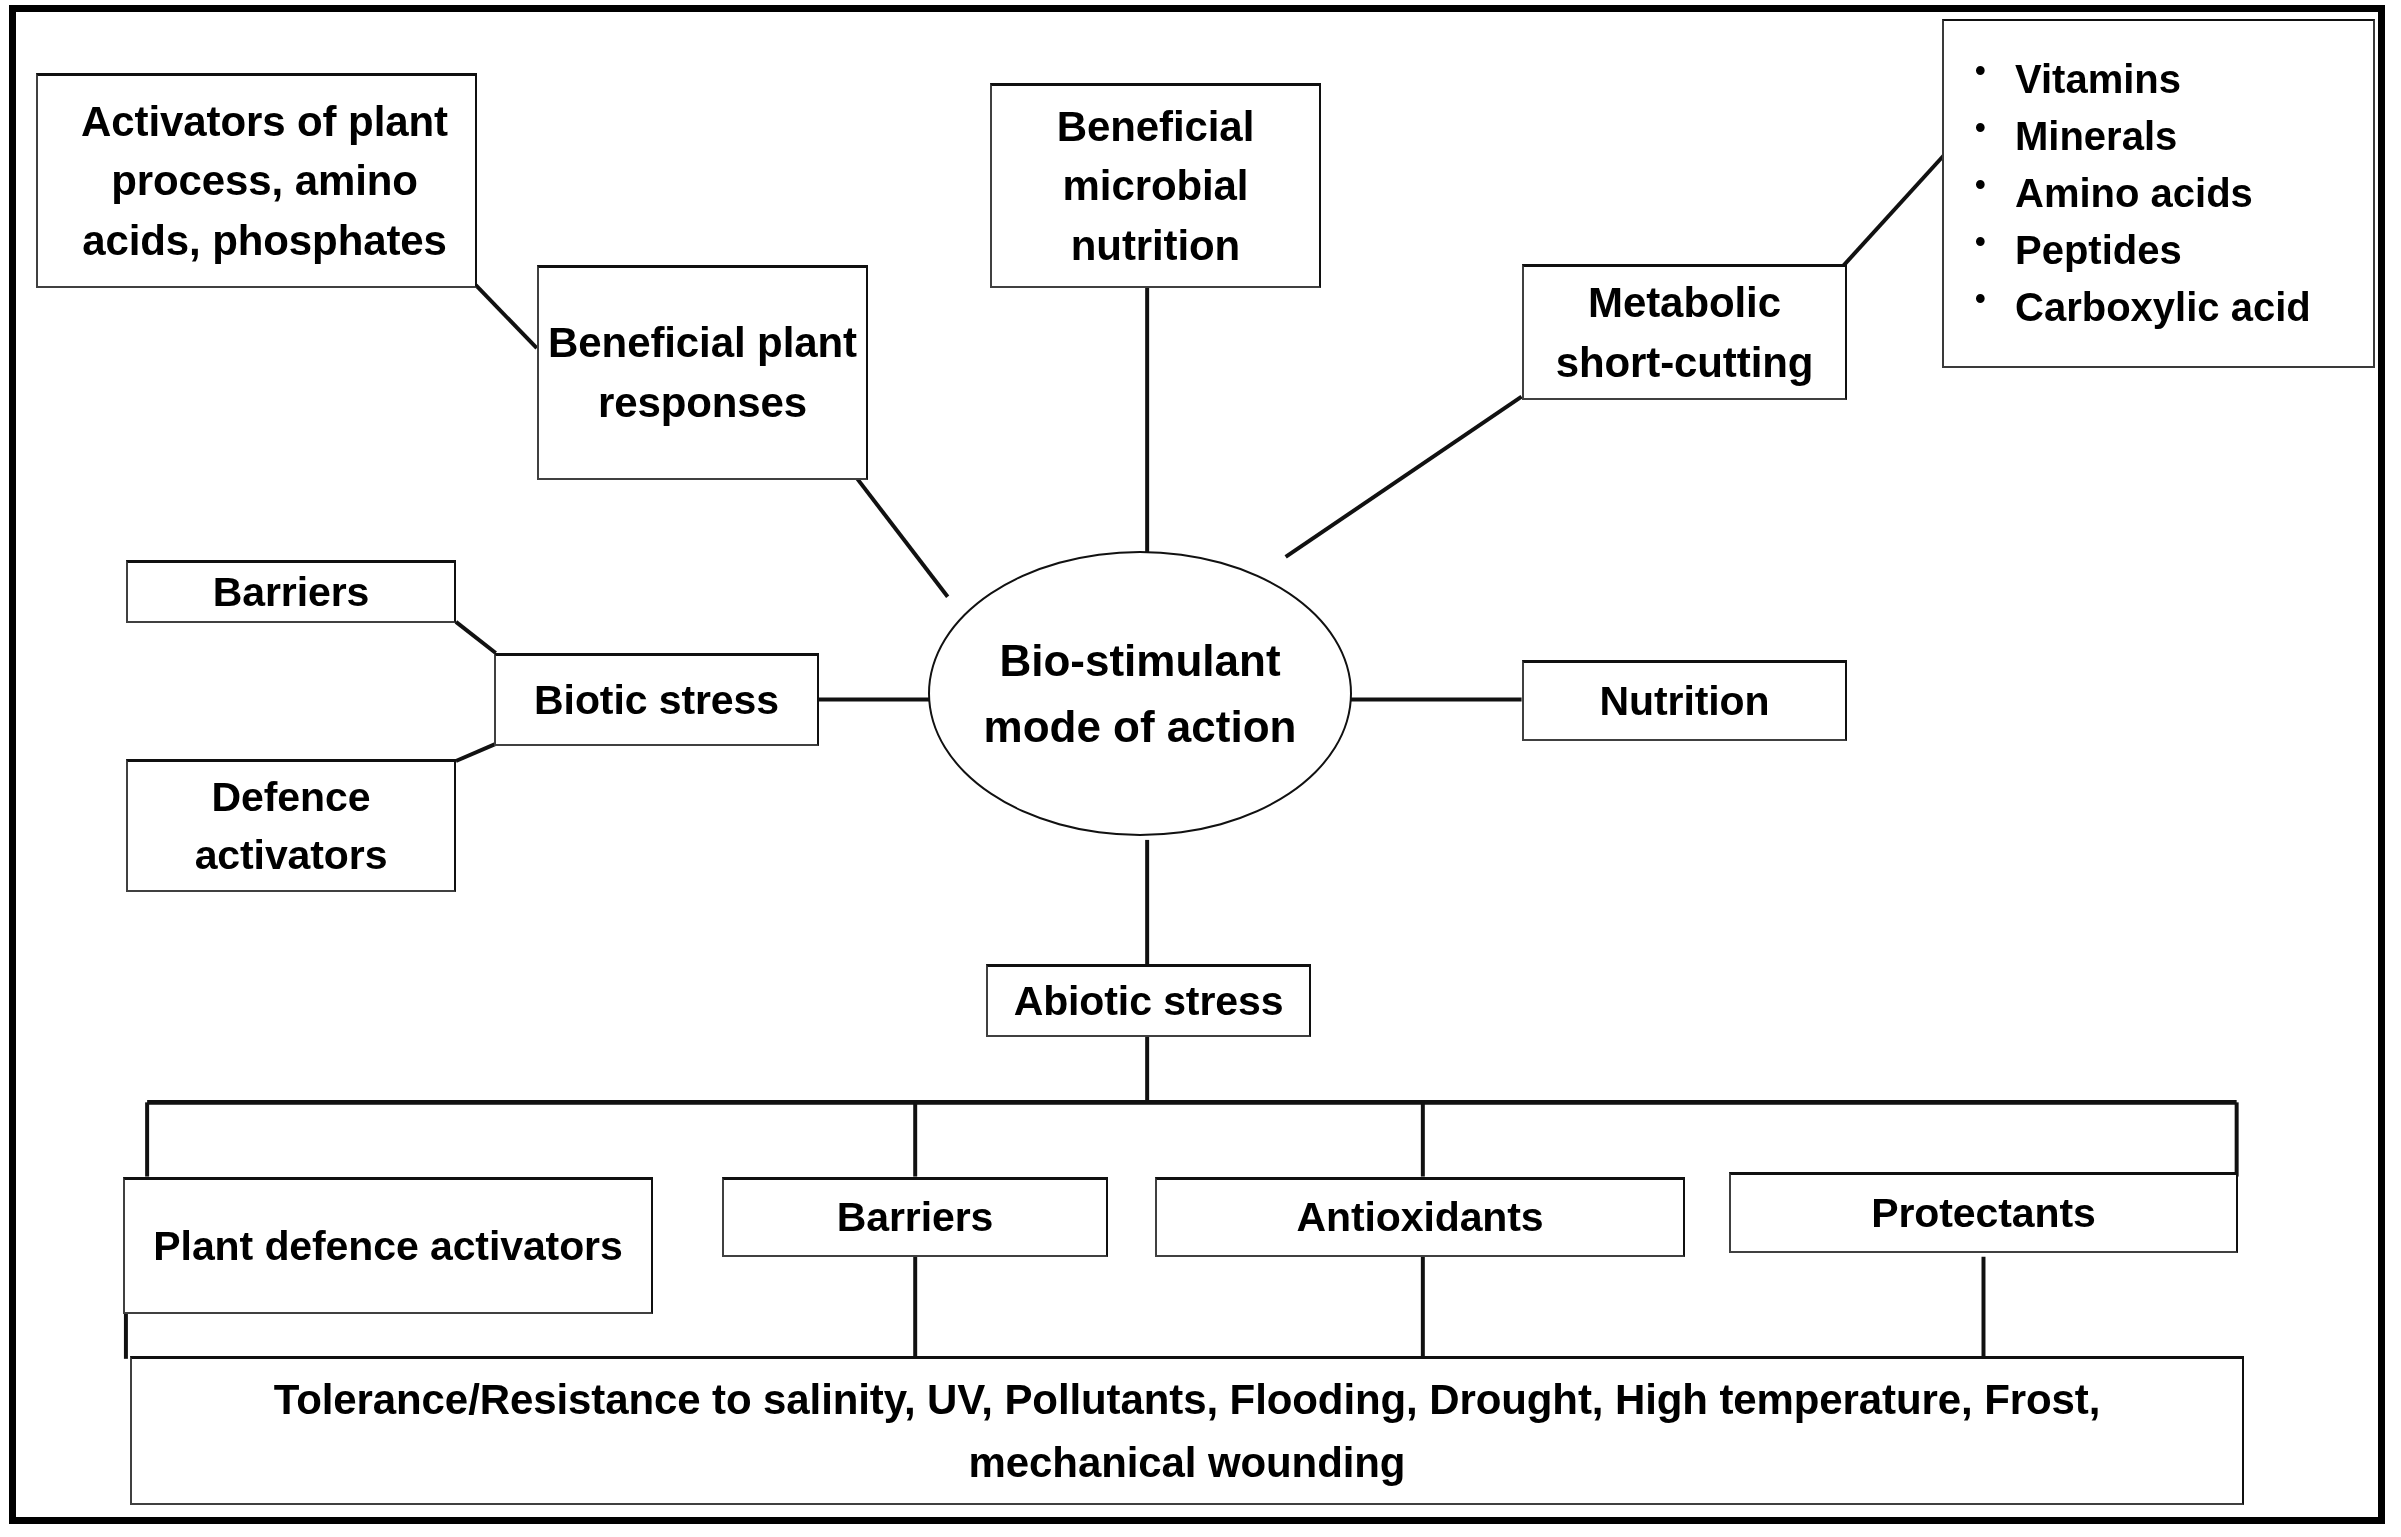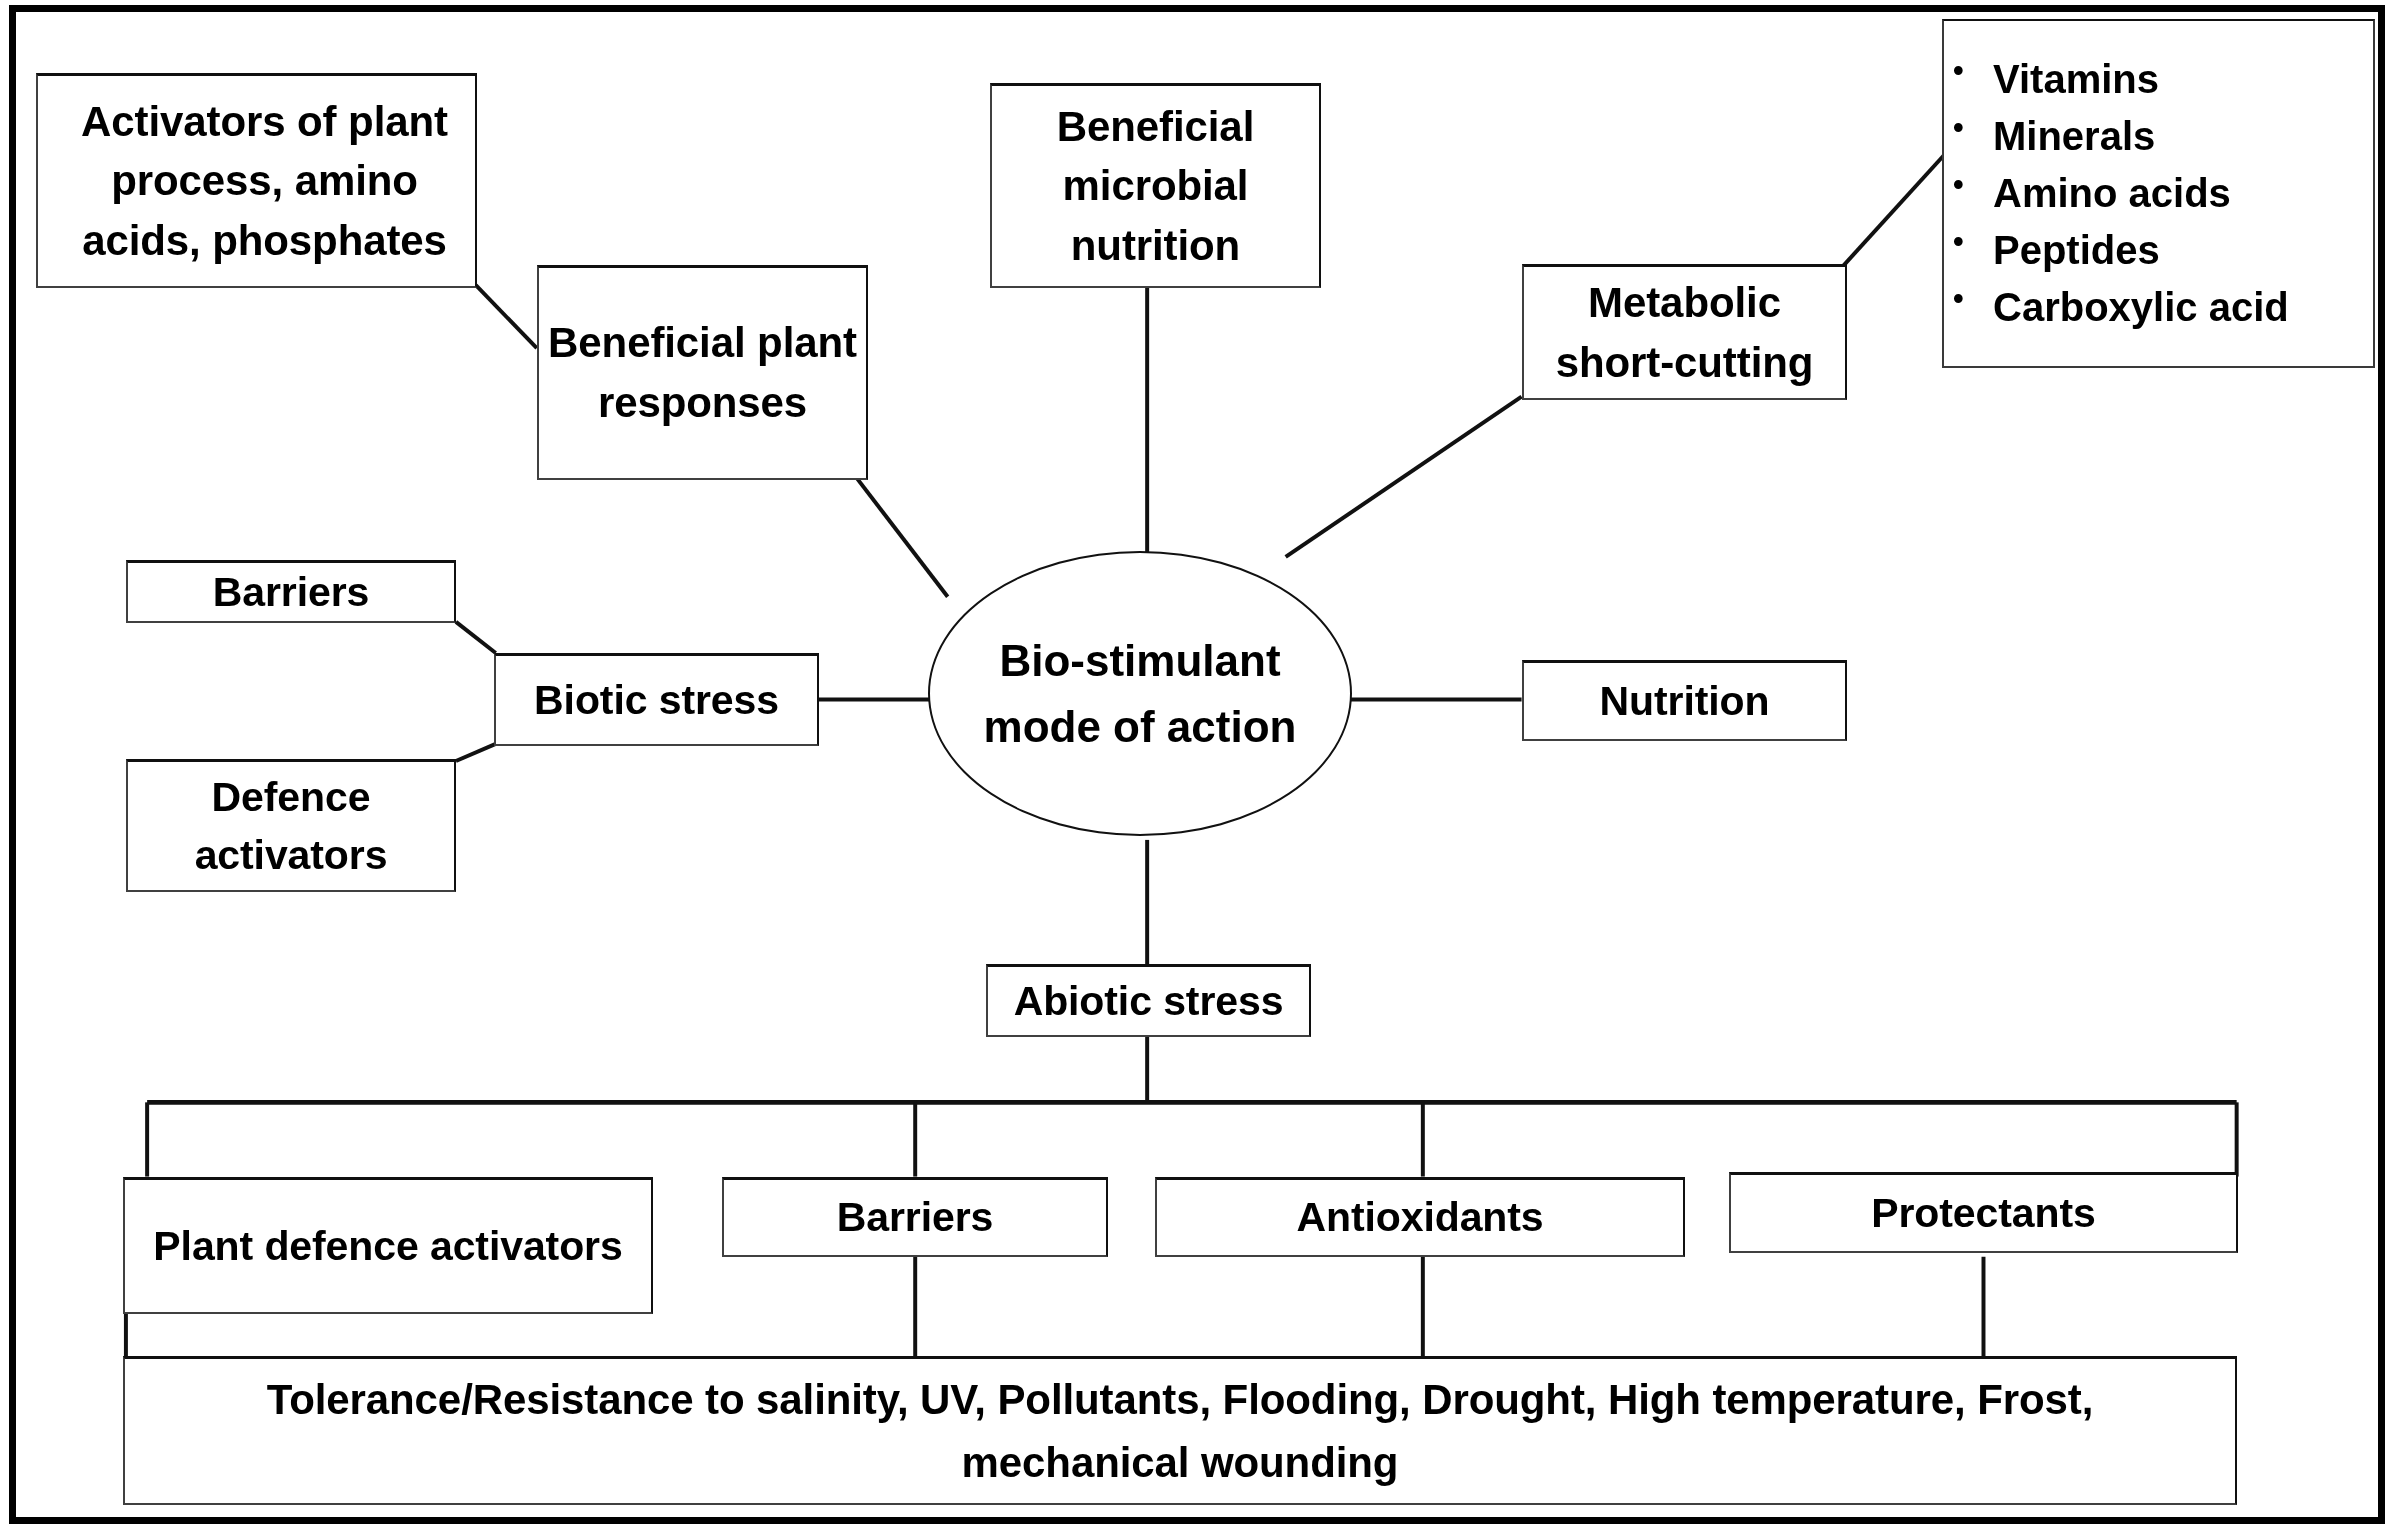--- a/index.html
+++ b/index.html
@@ -76,21 +76,21 @@
     box-sizing:border-box;
     background:#ffffff;
     border:2px solid #3a3a3a;
     border-top-width:2.7px;
     border-top-color:#111;
     z-index:4;
     display:flex;
     align-items:center;
   }
   #bullets-box ul{
-    margin:0; padding:0 0 0 49px;
+    margin:0; padding:0 0 0 71px;
     list-style:none;
     width:100%;
   }
   #bullets-box li{
     font-weight:bold;
     color:#000;
     font-size:40px;
     line-height:1.0;
     padding:8.6px 0;
     position:relative;
@@ -214,18 +214,18 @@
   </div>
 
   <div class="node fs-62" style="left:1155px; top:1177px; width:530px; height:80px;">
     <span class="txt">Antioxidants</span>
   </div>
 
   <div class="node fs-62" style="left:1729px; top:1172px; width:509px; height:81px;">
     <span class="txt">Protectants</span>
   </div>
 
-  <div class="node fs-64" style="left:123px; top:1356px; width:2114px; height:149px; line-height:1.5;">
+  <div class="node fs-64" style="left:130px; top:1356px; width:2114px; height:149px; line-height:1.5;">
     <span class="txt" style="padding:0 40px;">Tolerance/Resistance to salinity, UV, Pollutants, Flooding, Drought, High temperature, Frost, mechanical wounding</span>
   </div>
 
 </div>
 
 
 </body></html>

